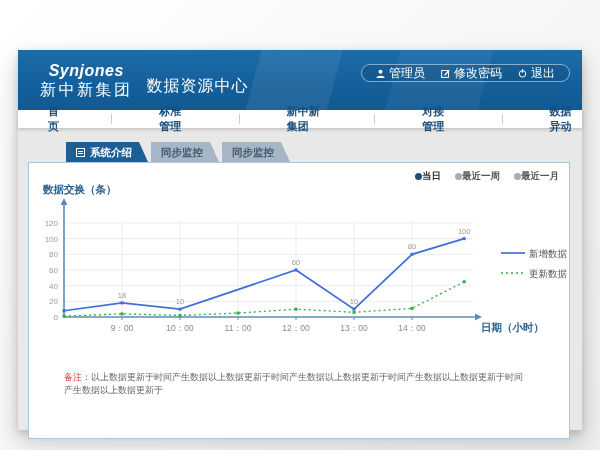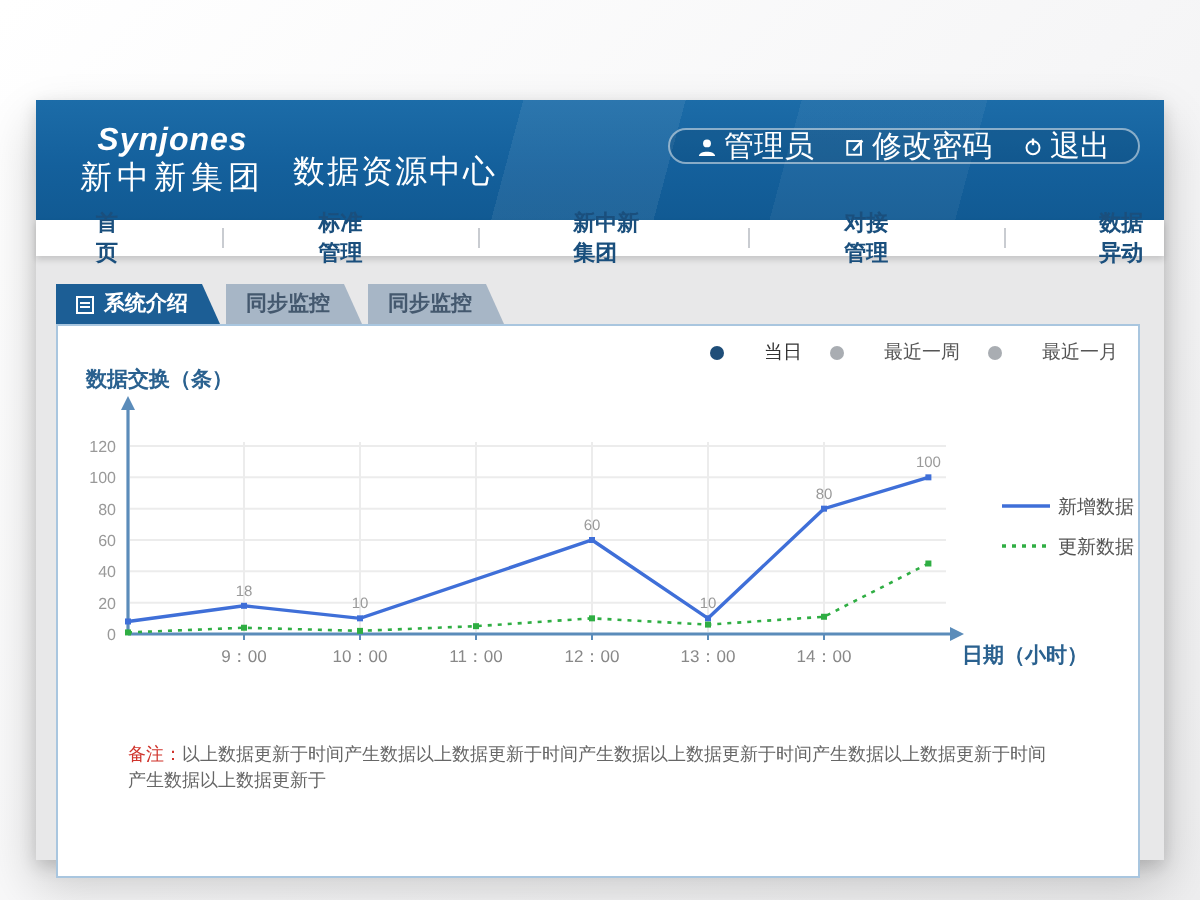--- a/index.html
+++ b/index.html
@@ -30,52 +30,52 @@
   .logo { position:relative; margin-left:22px; color:#fff; text-align:center; line-height:1; }
   .logo-en { font-size:16px; font-weight:bold; font-style:italic; letter-spacing:.5px; }
   .logo-cn { font-size:16px; font-weight:normal; letter-spacing:2.5px; margin-top:3px; }
   .app-title { position:relative; color:#fff; font-size:16px; margin-left:14px; margin-top:12px; letter-spacing:1px; }
   .user-pill {
     position:absolute; right:12px; top:14px; height:18px;
     display:flex; align-items:center;
     border:1px solid rgba(255,255,255,.5); border-radius:9px;
     background:rgba(8,40,70,.15); padding:0 6px;
   }
-  .user-btn { display:flex; align-items:center; gap:4px; color:#fff; font-size:15px; padding:0 8px; cursor:pointer; white-space:nowrap; }
+  .user-btn { display:flex; align-items:center; gap:4px; color:#fff; font-size:12px; padding:0 8px; cursor:pointer; white-space:nowrap; }
   .user-btn svg { display:block; }
   
   .main-nav {
     position:relative; height:18px; background:#ffffff;
     display:flex; align-items:center; padding-left:30px;
     box-shadow:0 2px 3px rgba(0,0,0,.14);
     gap:29px;
   }
   .nav-item { font-size:11px; font-weight:bold; color:#1a4f7d; cursor:pointer; }
   .nav-sep { width:0; height:10px; border-left:1px solid #c9ccd1; margin:0 18px; }
   
   .content { padding:14px 12px 0 10px; }
   .tabs { display:flex; height:20px; align-items:flex-end; }
   .tab {
     position:relative; line-height:20px; font-size:10.5px; font-weight:bold;
     padding:0 16px 0 10px; cursor:pointer;
     clip-path:polygon(0 0, calc(100% - 9px) 0, 100% 100%, 0 100%);
-    display:flex; align-items:center; gap:5px;
+    display:flex; align-items:center; gap:5px;margin-left:38px;
   }
   .tab.active { background:#1c5e95; color:#ffffff; }
   .tab.inactive { background:#a7b6c6; color:#44586e; margin-left:3px; }
   .tab-icon { width:9px; height:9px; border:1px solid #fff; display:inline-block; position:relative; }
   .tab-icon::before, .tab-icon::after {
     content:""; position:absolute; left:1px; right:1px; height:1px; background:#fff;
   }
   .tab-icon::before { top:2px; } .tab-icon::after { top:4px; }
   .panel {
     position:relative; background:#ffffff; border:1px solid #a9c6df; height:277px;
   }
   .radio-row { position:absolute; top:7px; right:10px; display:flex; gap:14px; align-items:center; }
-  .radio { display:flex; align-items:center; gap:20px; font-size:9.5px; color:#555; cursor:pointer; }
+  .radio { display:flex; align-items:center; gap:0; font-size:9.5px; color:#555; cursor:pointer;font-weight:bold; }
   .radio .dot { width:7px; height:7px; border-radius:50%; background:#a9adb2; }
   .radio.selected .dot { background:#1f4e79; }
   .radio.selected { color:#333; }
   #chart-svg { position:absolute; left:0; top:18px; overflow:visible; }
   .note { position:absolute; left:35px; top:208px; width:460px; font-size:9px; color:#666; line-height:1.45; }
   .note-label { color:#d0342c;margin-top:44px; }
 </style>
 </head>
 <body>
 

